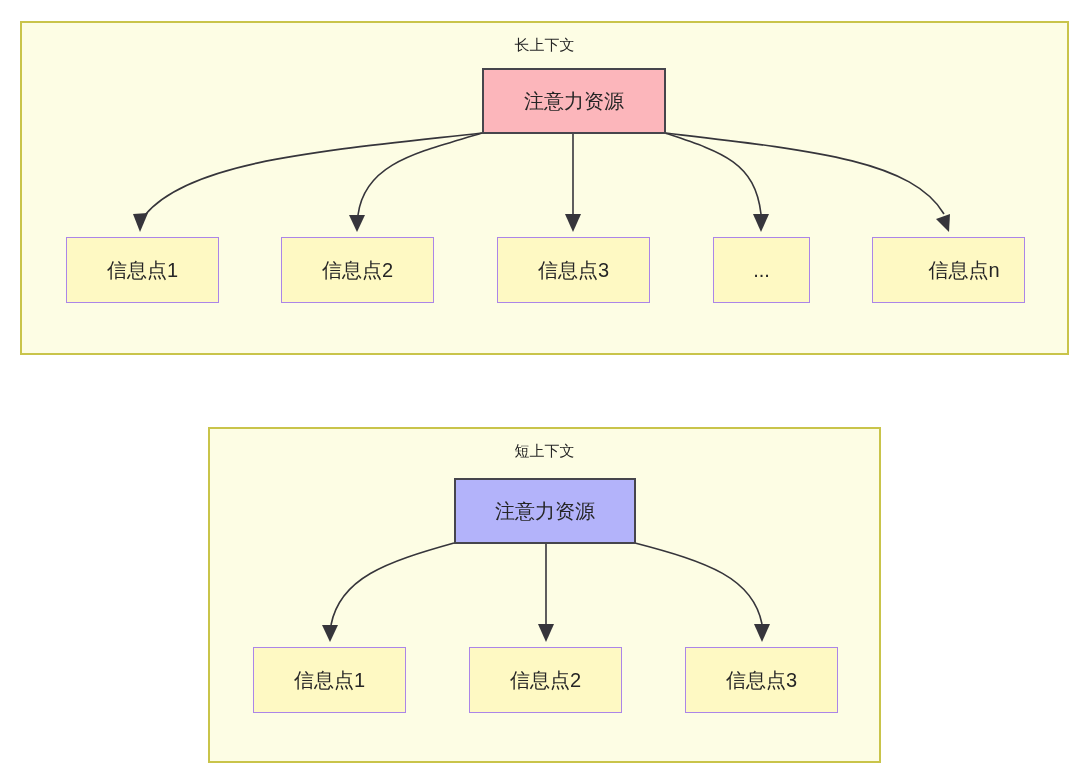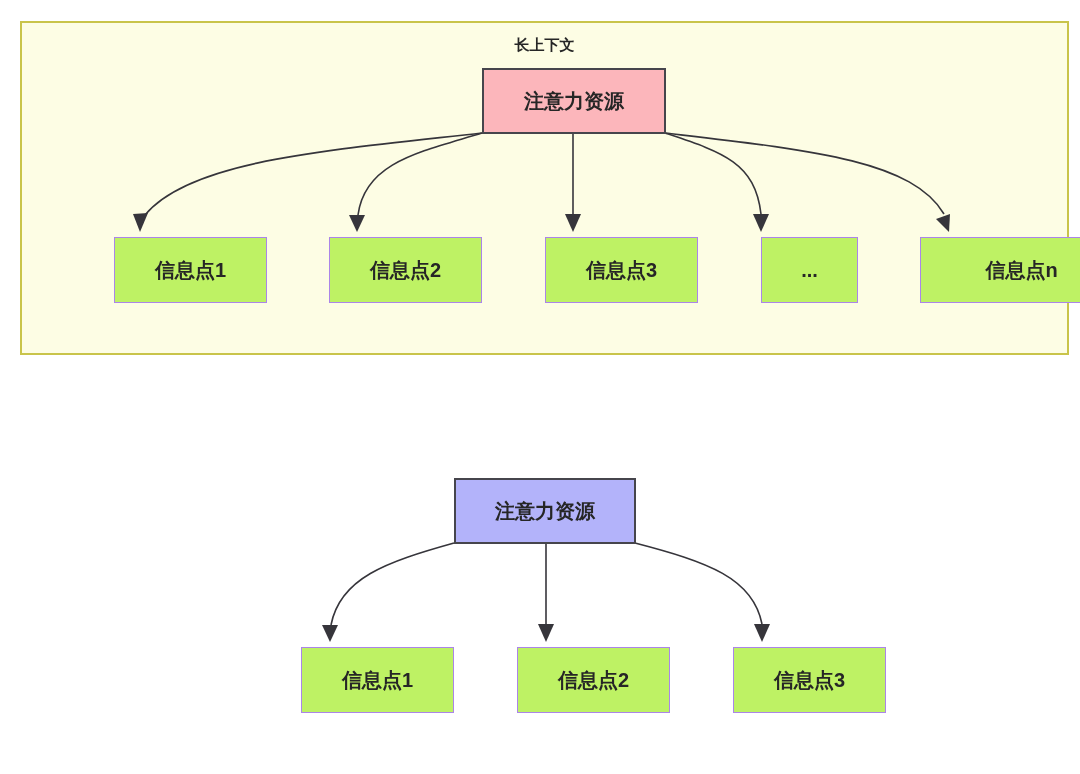--- a/index.html
+++ b/index.html
@@ -12,21 +12,20 @@
     height: 774px;
     position: relative;
     font-family: "Liberation Sans", "DejaVu Sans", sans-serif;
     overflow: hidden;
   }
   .stage {
     position: absolute;
     left: 0; top: 0;
     width: 1080px;
     height: 774px;
-    font-weight: bold;
   }
   .group {
     position: absolute;
     box-sizing: border-box;
     background: #fdfde4;
     border: 2px solid #c9c44a;
   }
   #group-long  { left: 20px;  top: 21px;  width: 1049px; height: 334px; }
   #group-short { left: 208px; top: 427px; width: 673px;  height: 336px; }
 
@@ -57,23 +56,22 @@
   }
   .node.root-long {
     background: #fcb6bb;
     border: 2px solid #46454c;
   }
   .node.root-short {
     background: #b3b3fa;
     border: 2px solid #46454c;
   }
   .node.leaf {
-    background: #bef264;
+    background: #fef9c3;
     border: 1.5px solid #ab85e8;
-    margin-left: 48px;
   }
 
   svg.edges {
     position: absolute;
     left: 0; top: 0;
     width: 1080px;
     height: 774px;
     z-index: 2;
     pointer-events: none;
   }
@@ -89,20 +87,23 @@
 </style>
 </head>
 <body>
 
 <div class="stage">
 
   <div class="group" id="group-long">
     <div class="group-title">长上下文</div>
   </div>
 
+  <div class="group" id="group-short">
+    <div class="group-title">短上下文</div>
+  </div>
 
   <svg class="edges" viewBox="0 0 1080 774">
 
     <g>
       <path d="M 482,133 C 330,150 190,160 145,215"></path>
       <polygon class="arrowhead" points="140,232 133,214 148,213"></polygon>
     </g>
 
     <g>
       <path d="M 482,133 C 420,152 365,162 358,215"></path>
@@ -143,21 +144,21 @@
   <div class="node root-long" style="left:482px; top:68px; width:184px; height:66px;">注意力资源</div>
 
   <div class="node leaf" style="left:66px; top:237px; width:153px; height:66px;">信息点1</div>
 
   <div class="node leaf" style="left:281px; top:237px; width:153px; height:66px;">信息点2</div>
 
   <div class="node leaf" style="left:497px; top:237px; width:153px; height:66px;">信息点3</div>
 
   <div class="node leaf" style="left:713px; top:237px; width:97px; height:66px;">...</div>
 
-  <div class="node leaf" style="left:872px; top:237px; width:172px; height:66px;padding-left:31px;">信息点n</div>
+  <div class="node leaf" style="left:872px; top:237px; width:153px; height:66px;padding-left:31px;">信息点n</div>
 
   <div class="node root-short" style="left:454px; top:478px; width:182px; height:66px;">注意力资源</div>
 
   <div class="node leaf" style="left:253px; top:647px; width:153px; height:66px;">信息点1</div>
 
   <div class="node leaf" style="left:469px; top:647px; width:153px; height:66px;">信息点2</div>
 
   <div class="node leaf" style="left:685px; top:647px; width:153px; height:66px;">信息点3</div>
 
 </div>

